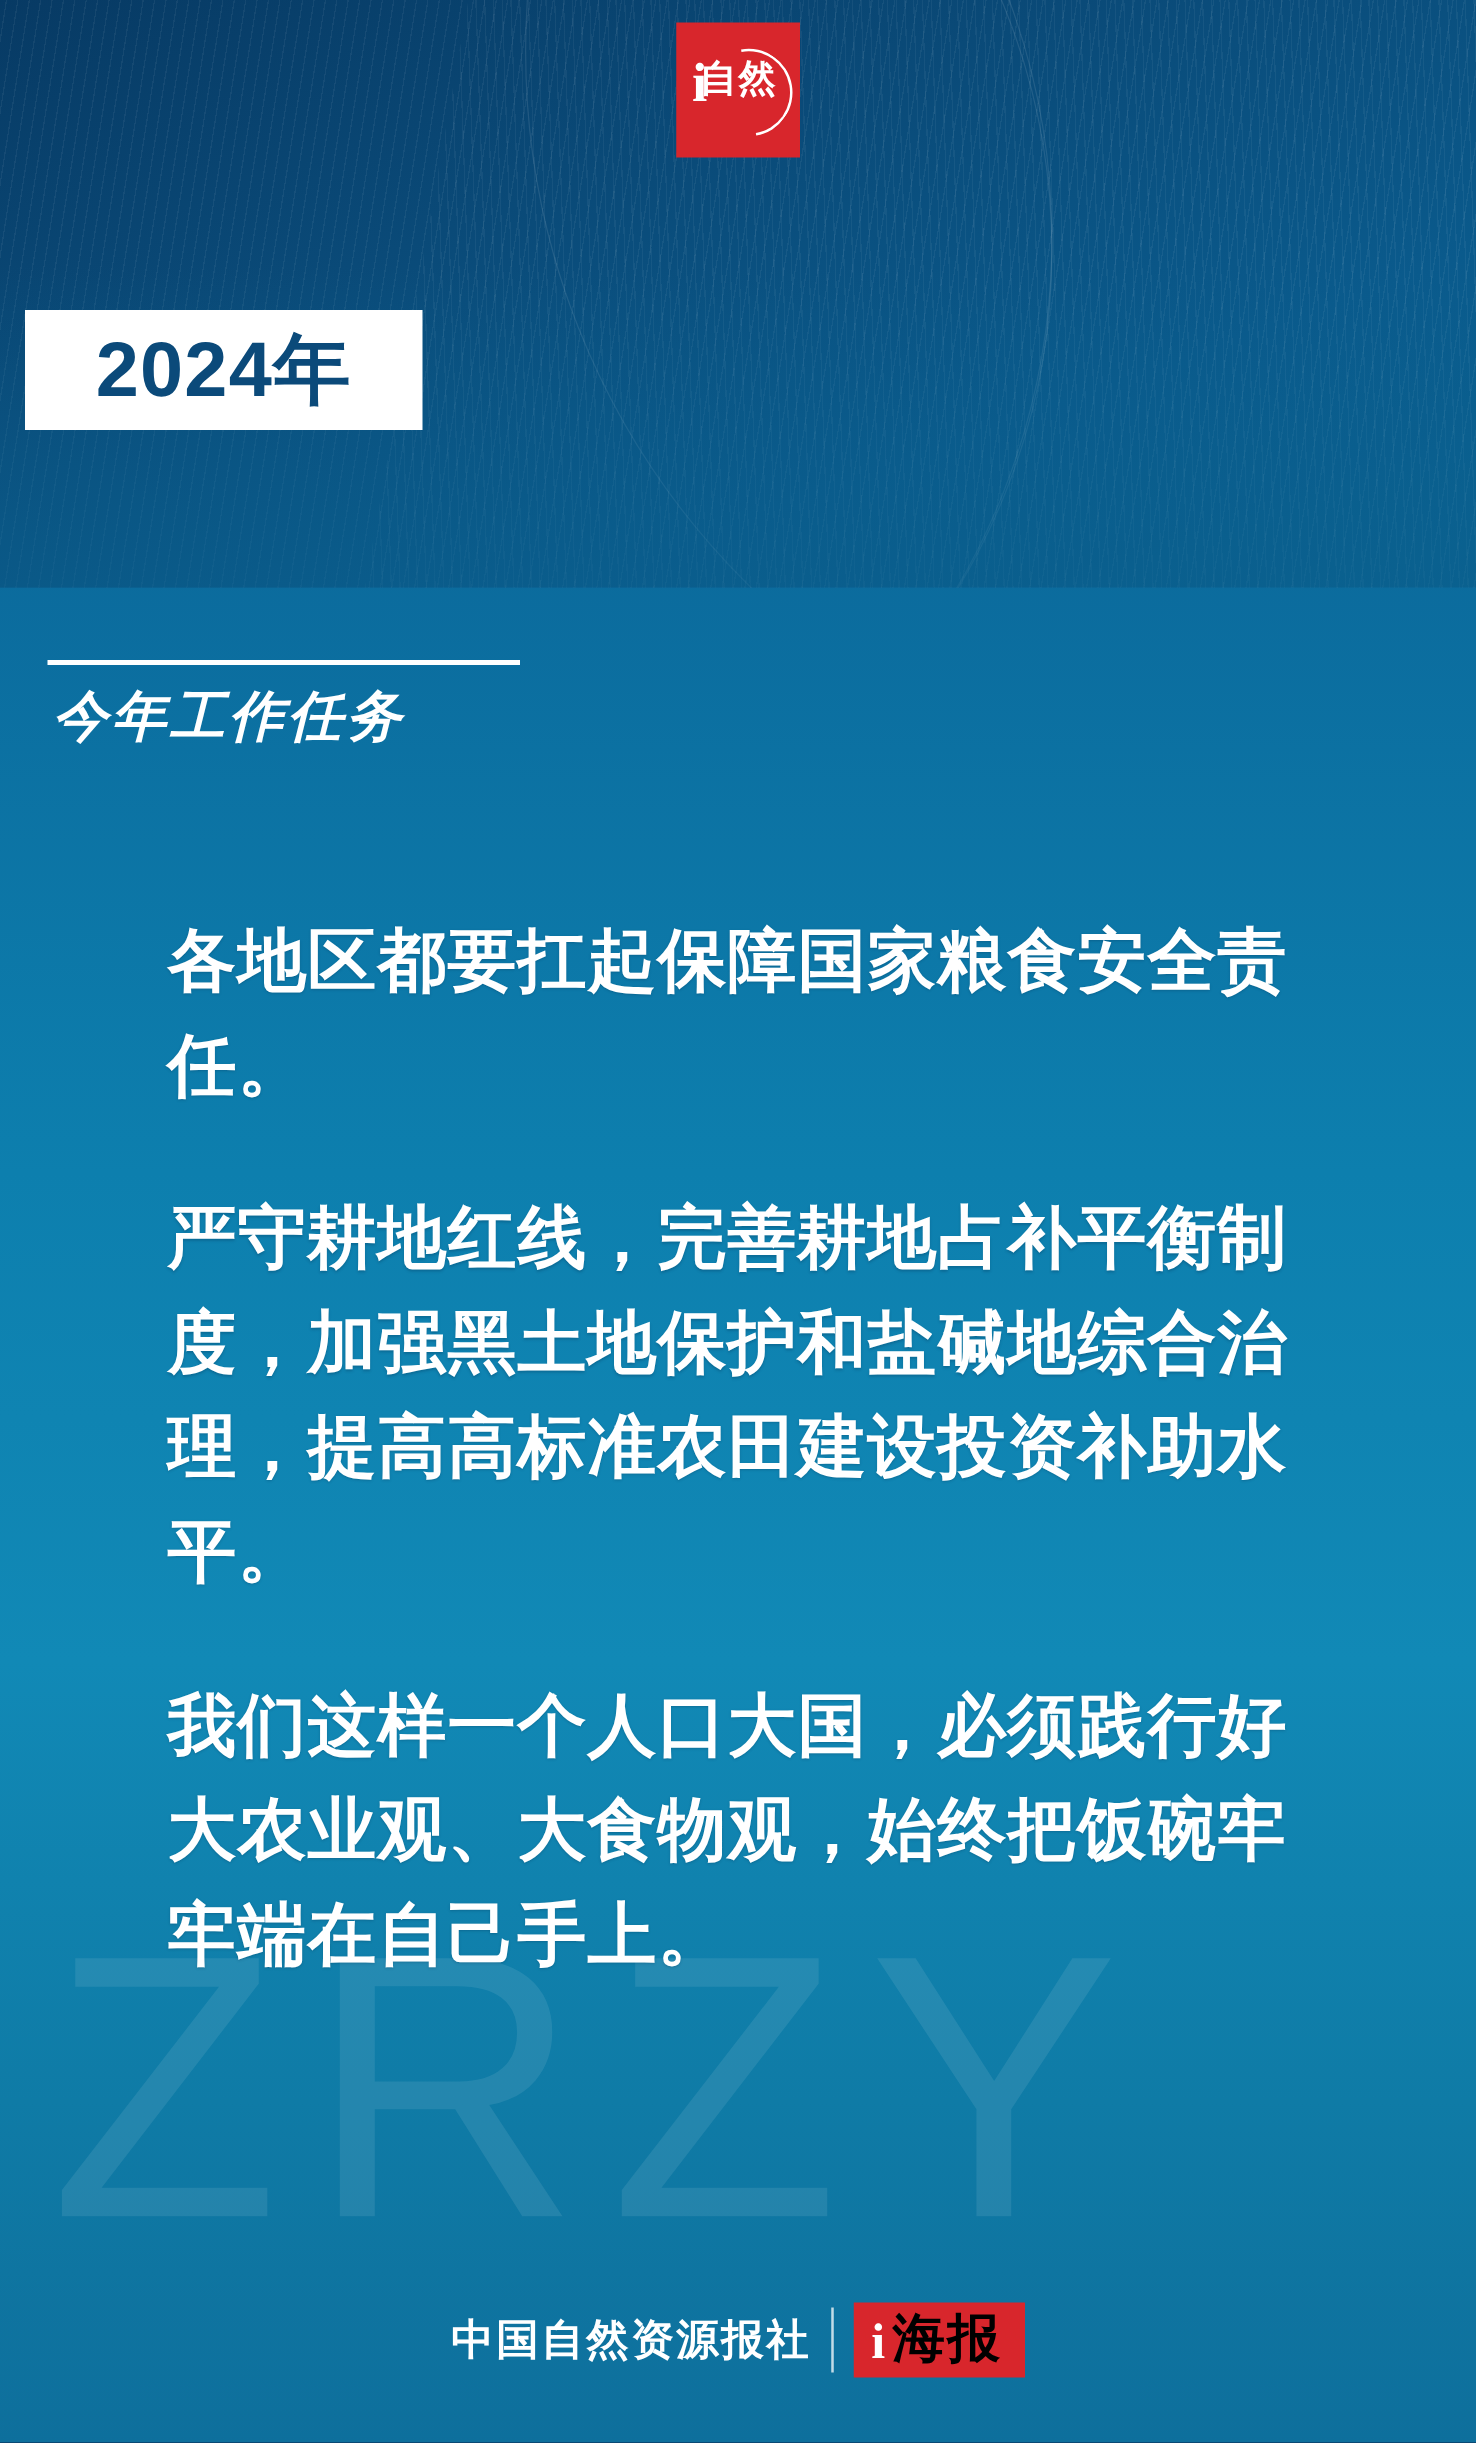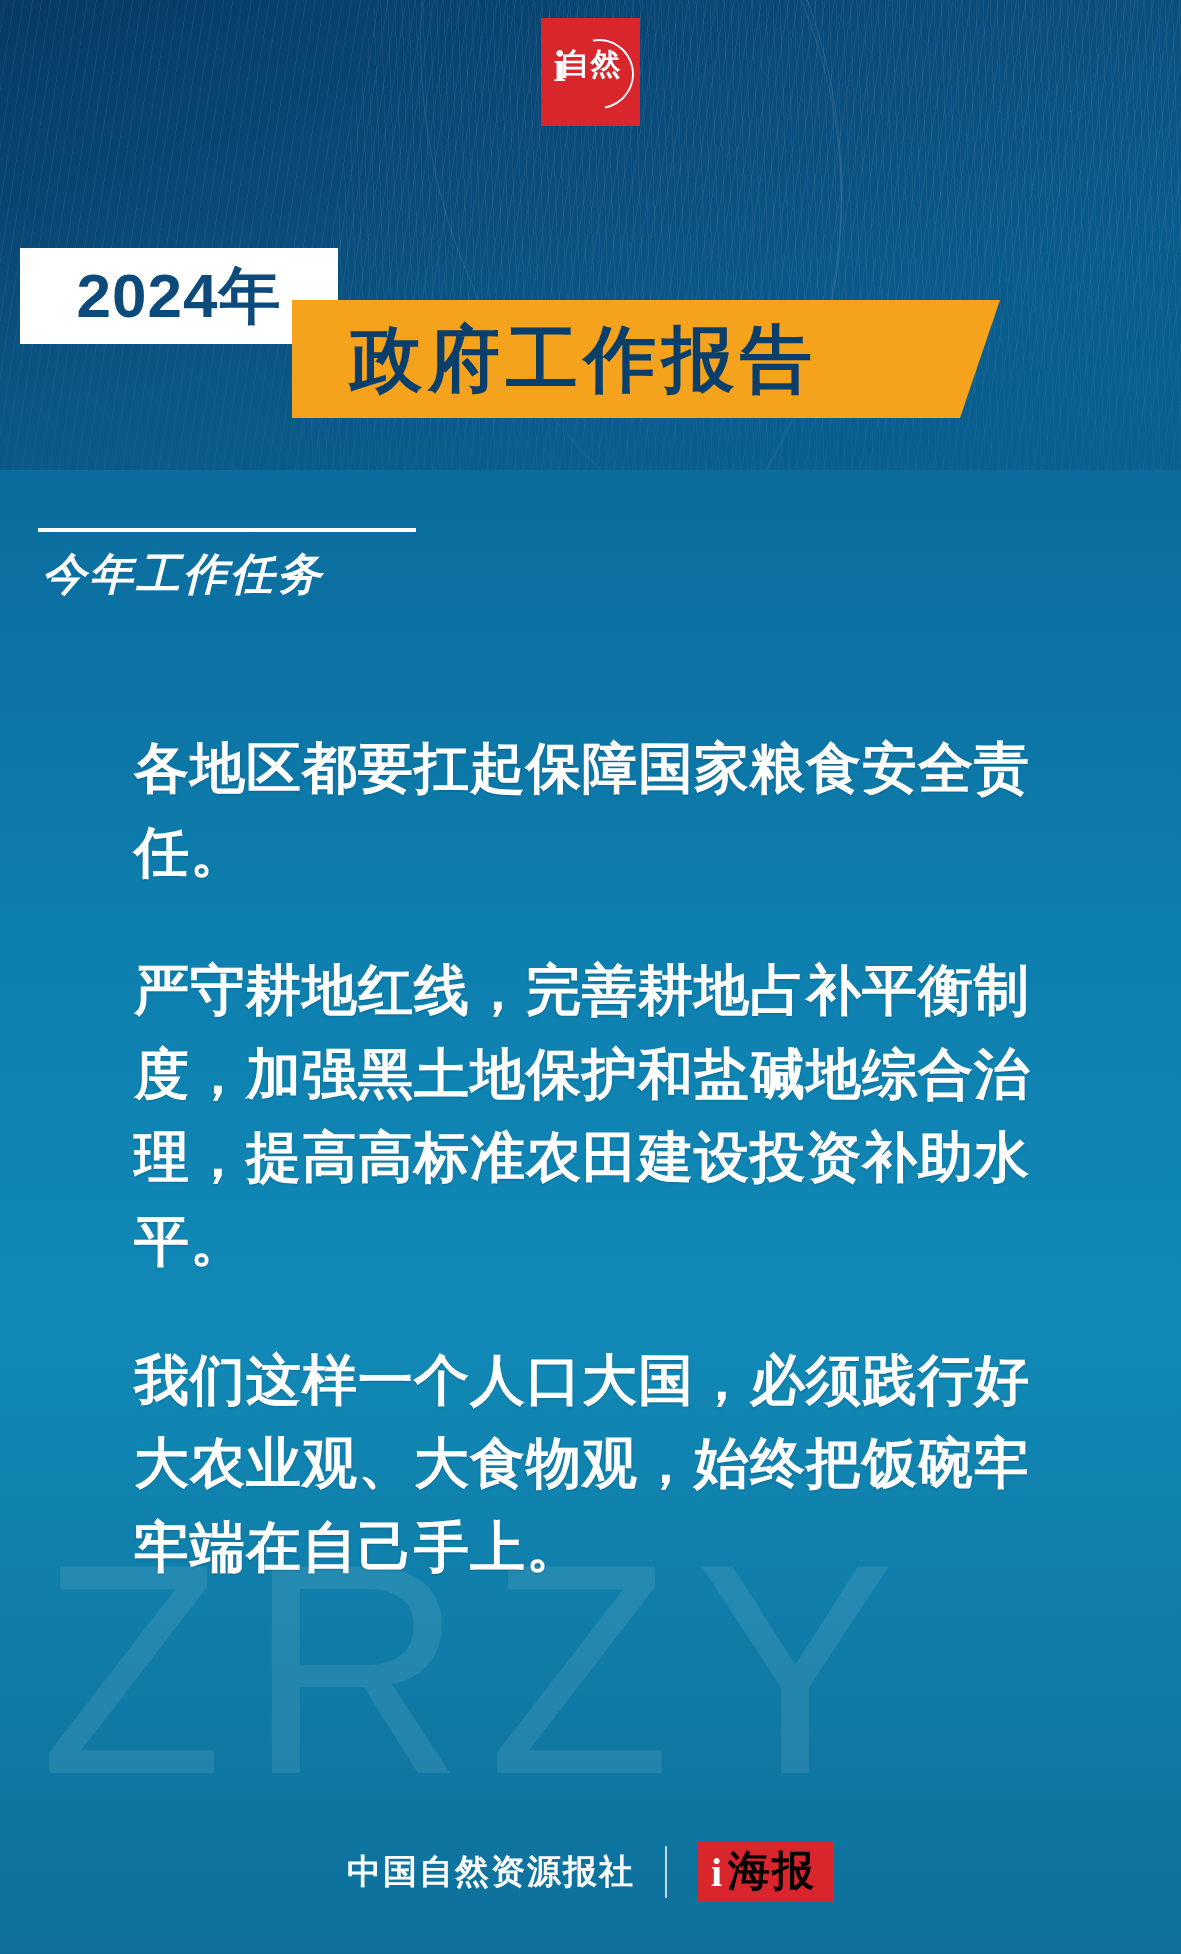--- a/index.html
+++ b/index.html
@@ -217,21 +217,21 @@
 
   
   .footer {
     position: absolute;
     left: 0;
     bottom: 52px;
     width: 1181px;
     display: flex;
     align-items: center;
     justify-content: center;
-    gap: 30px;
+    gap: 16px;
   }
   .footer-org {
     color: #ffffff;
     font-size: 34px;
     font-weight: bold;
     letter-spacing: 2px;
   }
   .footer-div {
     width: 2px;
     height: 52px;
@@ -279,23 +279,20 @@
     <div class="logo-inner">
       <div class="logo-arc"></div>
       <div class="logo-i">i</div>
       <div class="logo-cn">自然</div>
     </div>
   </div>
 
   <div class="year-badge">
     <span>2024年</span>
   </div>
-  <div class="title-banner">
-    <span>政府工作报告</span>
-  </div>
 
   <div class="section-rule"></div>
   <div class="section-heading">今年工作任务</div>
 
   <div class="watermark">ZRZY</div>
 
   <div class="body">
     <p class="para">各地区都要扛起保障国家粮食安全责任。</p>
     <p class="para">严守耕地红线，完善耕地占补平衡制度，加强黑土地保护和盐碱地综合治理，提高高标准农田建设投资补助水平。</p>
     <p class="para">我们这样一个人口大国，必须践行好大农业观、大食物观，始终把饭碗牢牢端在自己手上。</p>

